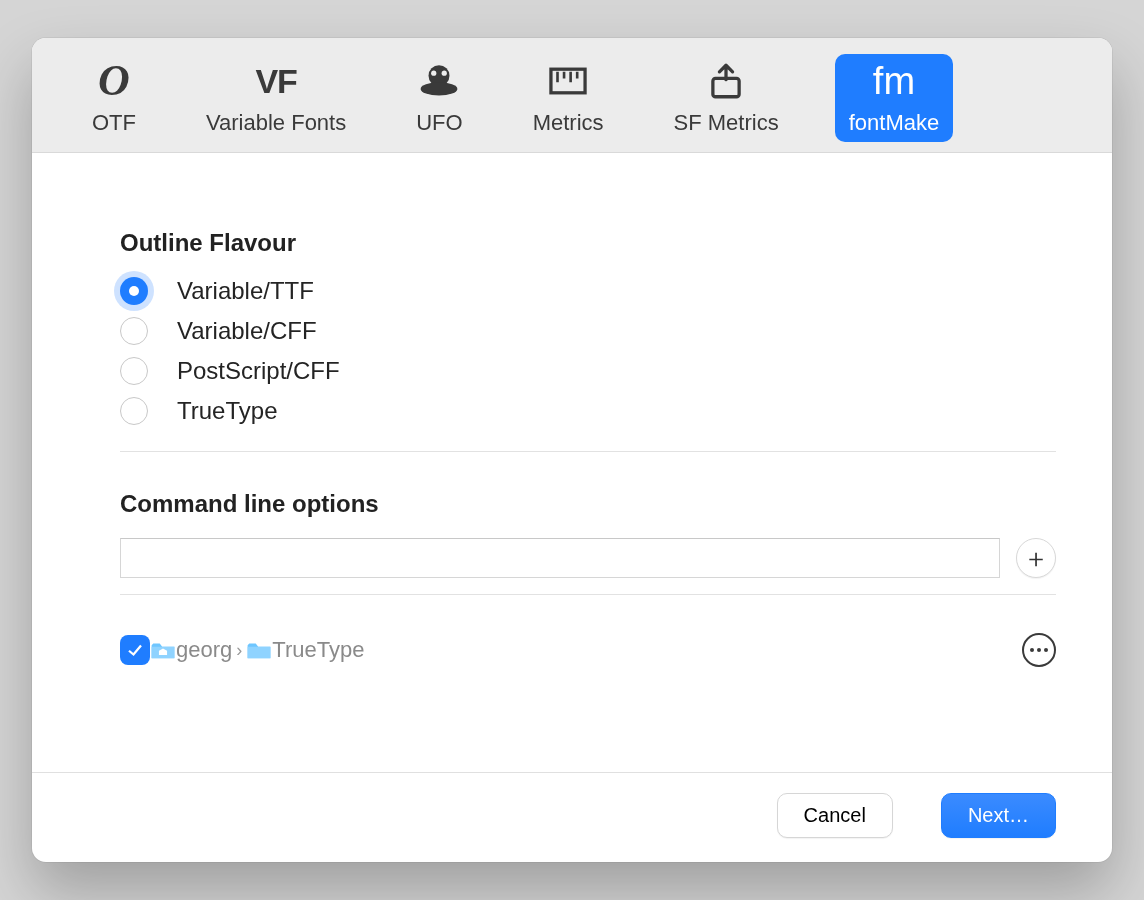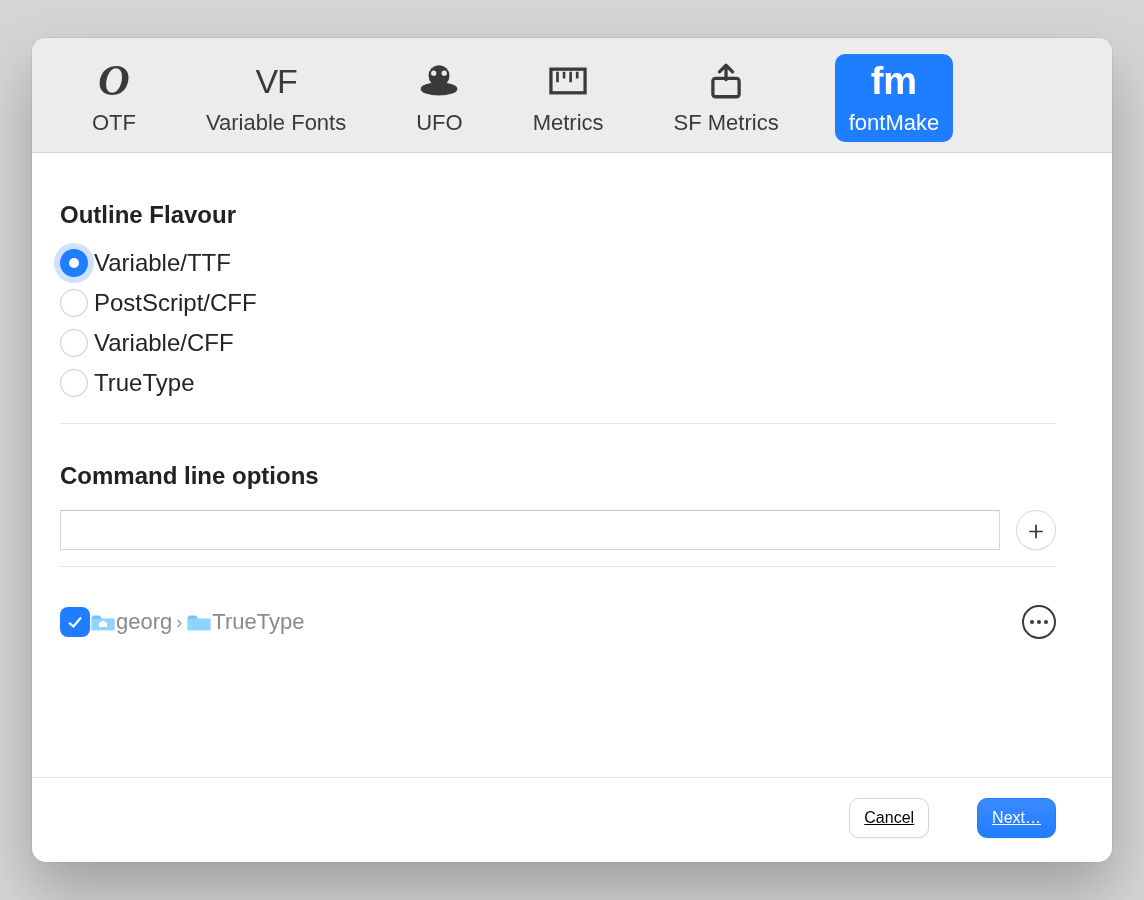--- a/index.html
+++ b/index.html
@@ -55,32 +55,33 @@
     justify-content:center;
   }
   .toolbar-icon svg { width:42px; height:42px; fill:#3a3a3a; }
   .toolbar-label {
     font-size: 22px;
     white-space: nowrap;
     text-align: right;
   }
   .content {
     flex: 1;
-    padding: 48px 56px 0 28px;
+    padding: 48px 56px 0 88px;
+    margin-top: 28px;
   }
   .section-title {
     font-size: 24px;
     font-weight: 700;
     color: #222;
     margin: 0 0 20px 0;
   }
   .radio-row {
     display: flex;
     align-items: center;
-    gap: 6px;
+    gap: 29px;
     margin: 4px 0 12px 0;
   }
   .radio-outer {
     width: 28px; height:28px;
     border-radius: 50%;
     border: 1.5px solid #c8c8c8;
     display:flex; align-items:center; justify-content:center;
     background:#fff;
   }
   .radio-outer.selected {
@@ -163,51 +164,50 @@
   }
   .dots-btn span { width:4px; height:4px; border-radius:50%; background:#3a3a3a; display:block; }
   .footer {
     border-top: 1px solid #e0e0e0;
     padding: 20px 56px 24px 56px;
     display:flex;
     justify-content: flex-end;
     gap: 16px;
   }
   .btn {
-    font-size: 16px;
-    padding: 10px 14px;
+    font-size: 20px;
+    padding: 10px 26px;
     border-radius: 10px;
     border: 1px solid #d6d6d6;
     background: #fff;
     cursor:pointer;
     box-shadow: 0 1px 1px rgba(0,0,0,0.05);
-    text-decoration: underline;
   }
   .btn.primary {
     background: linear-gradient(#3b8bff,#1f7dff);
     border: 1px solid #1f7dff;
     color:#fff;
     margin-left:32px;
   }
   .vf-text {
     font-family: Arial Black, Arial, sans-serif;
-    font-weight: 400;
+    font-weight: 700;
     font-size: 34px;
     letter-spacing:-1px;
   }
   .otf-o {
     font-family: Georgia, "Times New Roman", serif;
     font-style: italic;
     font-weight: 700;
     font-size: 44px;
     line-height: 1;
   }
   .fm-text {
     font-family: Arial, sans-serif;
-    font-weight: 700;
+    font-weight: 400;
     font-size: 38px;
     line-height:1;
   }
 </style>
 </head>
 <body>
 
 <div class="window">
 
   <div class="toolbar">
@@ -275,25 +275,25 @@
     <div class="section-title">Outline Flavour</div>
 
     <div class="radio-row">
       <div class="radio-outer selected">
           <div class="radio-inner"></div>
         </div>
       <div class="radio-label">Variable/TTF</div>
     </div>
     <div class="radio-row">
       <div class="radio-outer"></div>
-      <div class="radio-label">PostScript/CFF</div>
+      <div class="radio-label">Variable/CFF</div>
     </div>
     <div class="radio-row">
       <div class="radio-outer"></div>
-      <div class="radio-label">Variable/CFF</div>
+      <div class="radio-label">PostScript/CFF</div>
     </div>
     <div class="radio-row">
       <div class="radio-outer"></div>
       <div class="radio-label">TrueType</div>
     </div>
 
     <hr class="hr">
 
     <div class="section-title">Command line options</div>
     <div class="cmd-row">

